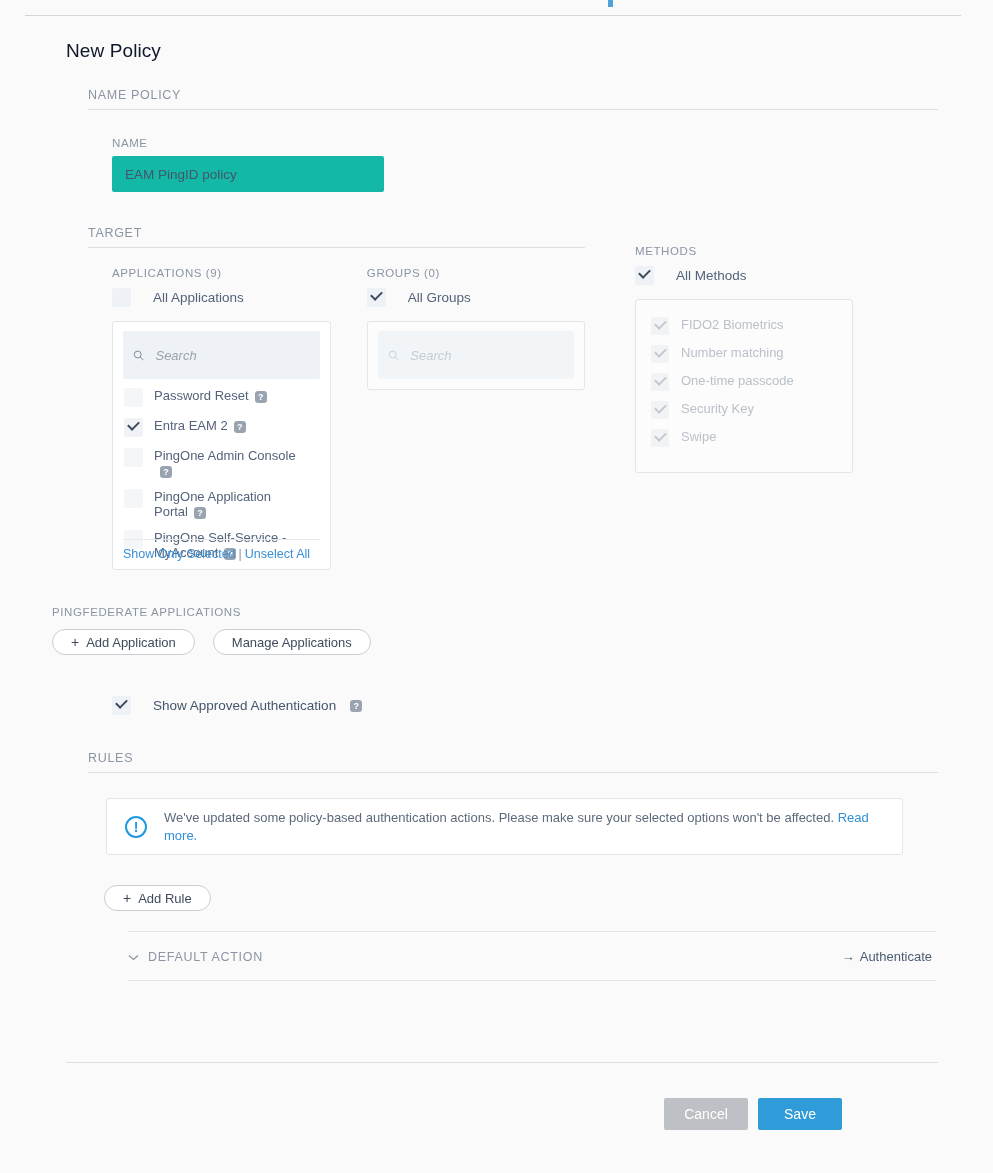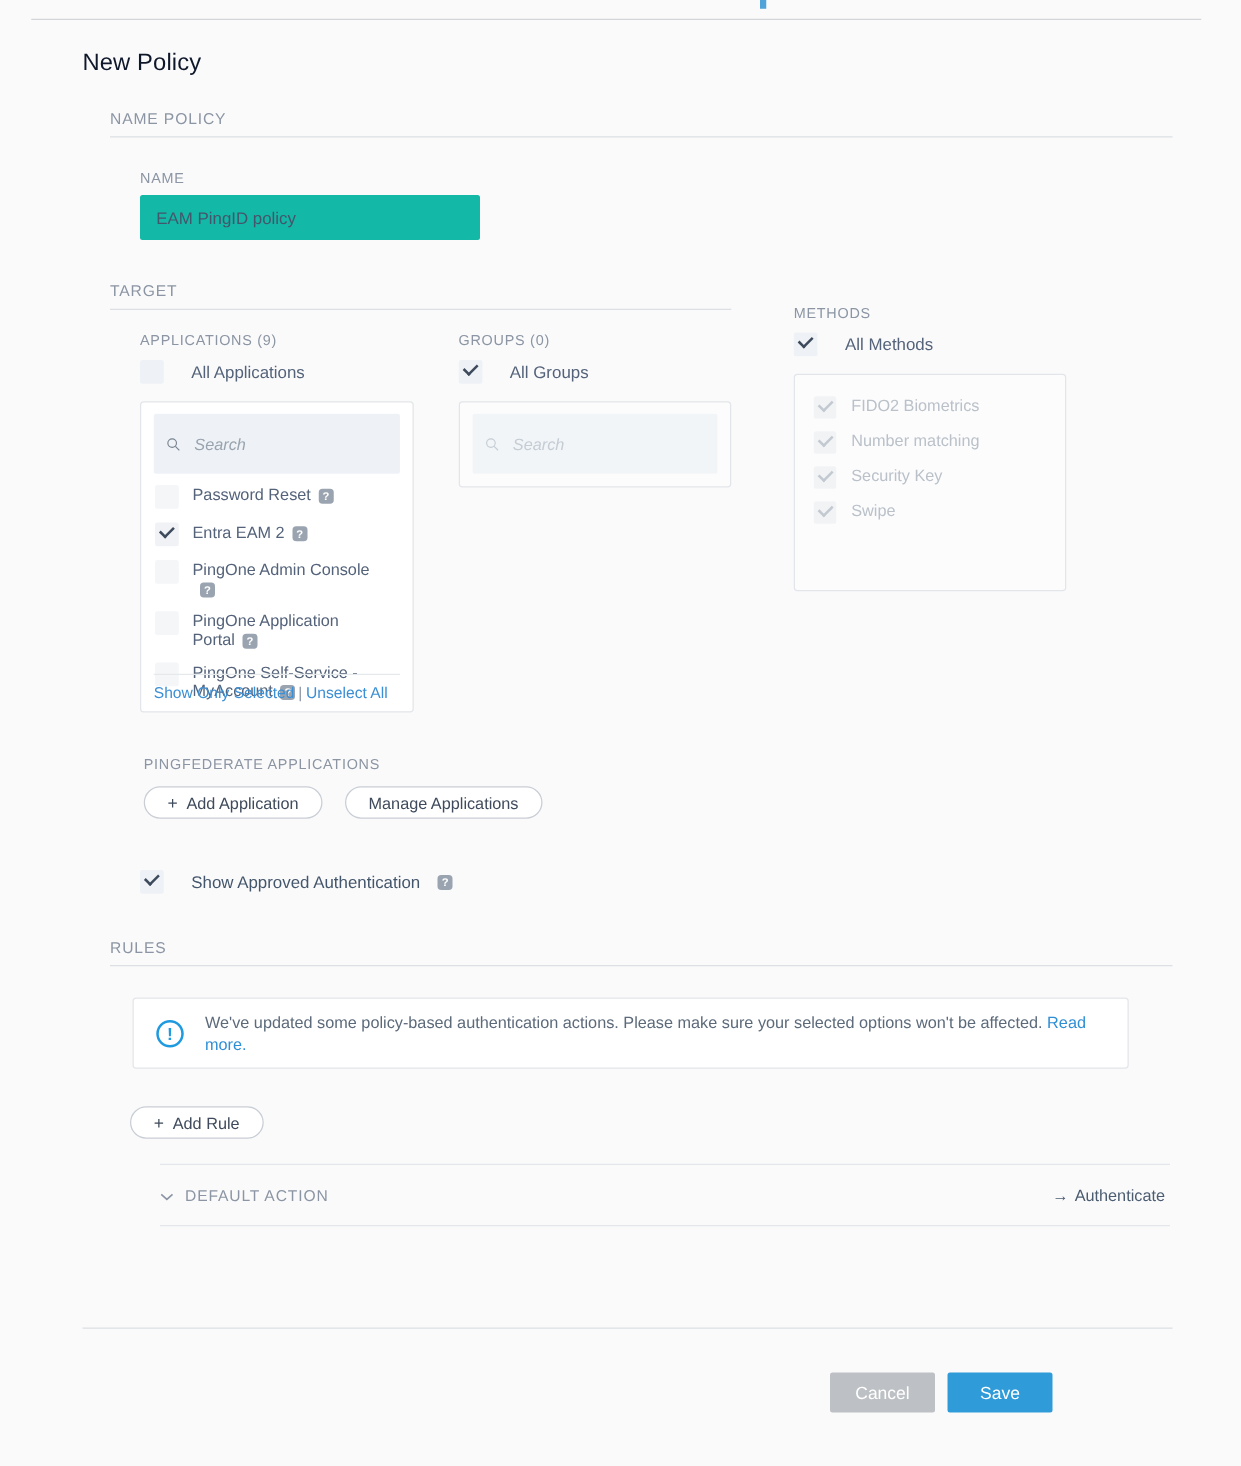--- a/index.html
+++ b/index.html
@@ -200,21 +200,21 @@
     color: #4a90d9;
   }
   .list-links a { color: #3b8fd4; text-decoration: none; cursor: pointer; }
   .list-links .sep { color: #8b95a3; margin: 0 3px; }
 
   .m-row { display: flex; align-items: flex-start; padding: 5px 0 5px 5px; }
   .m-row .cb { width: 18px; height: 18px; }
   .m-label { font-size: 13px; margin-left: 12px; color: #bac1c9; }
 
   
-  .pf { margin-left: 115px; margin-top: 36px; }
+  .pf { margin-left: 52px; margin-top: 36px; }
   .pf-head {
     font-size: 11.5px;
     letter-spacing: .6px;
     color: #8b95a3;
     text-transform: uppercase;
   }
   .btn-row { display: flex; gap: 18px; margin-top: 11px; }
   .pill {
     border: 1px solid #c9ced5;
     border-radius: 14px;
@@ -443,20 +443,24 @@
             <div class="m-row">
               <span class="cb dis checked"></span>
               <span class="m-label">FIDO2 Biometrics</span>
             </div>
             <div class="m-row">
               <span class="cb dis checked"></span>
               <span class="m-label">Number matching</span>
             </div>
             <div class="m-row">
               <span class="cb dis checked"></span>
+              <span class="m-label">One-time passcode</span>
+            </div>
+            <div class="m-row">
+              <span class="cb dis checked"></span>
               <span class="m-label">Security Key</span>
             </div>
             <div class="m-row">
               <span class="cb dis checked"></span>
               <span class="m-label">Swipe</span>
             </div>
           </div>
         </div>
       </div>
     </div>

